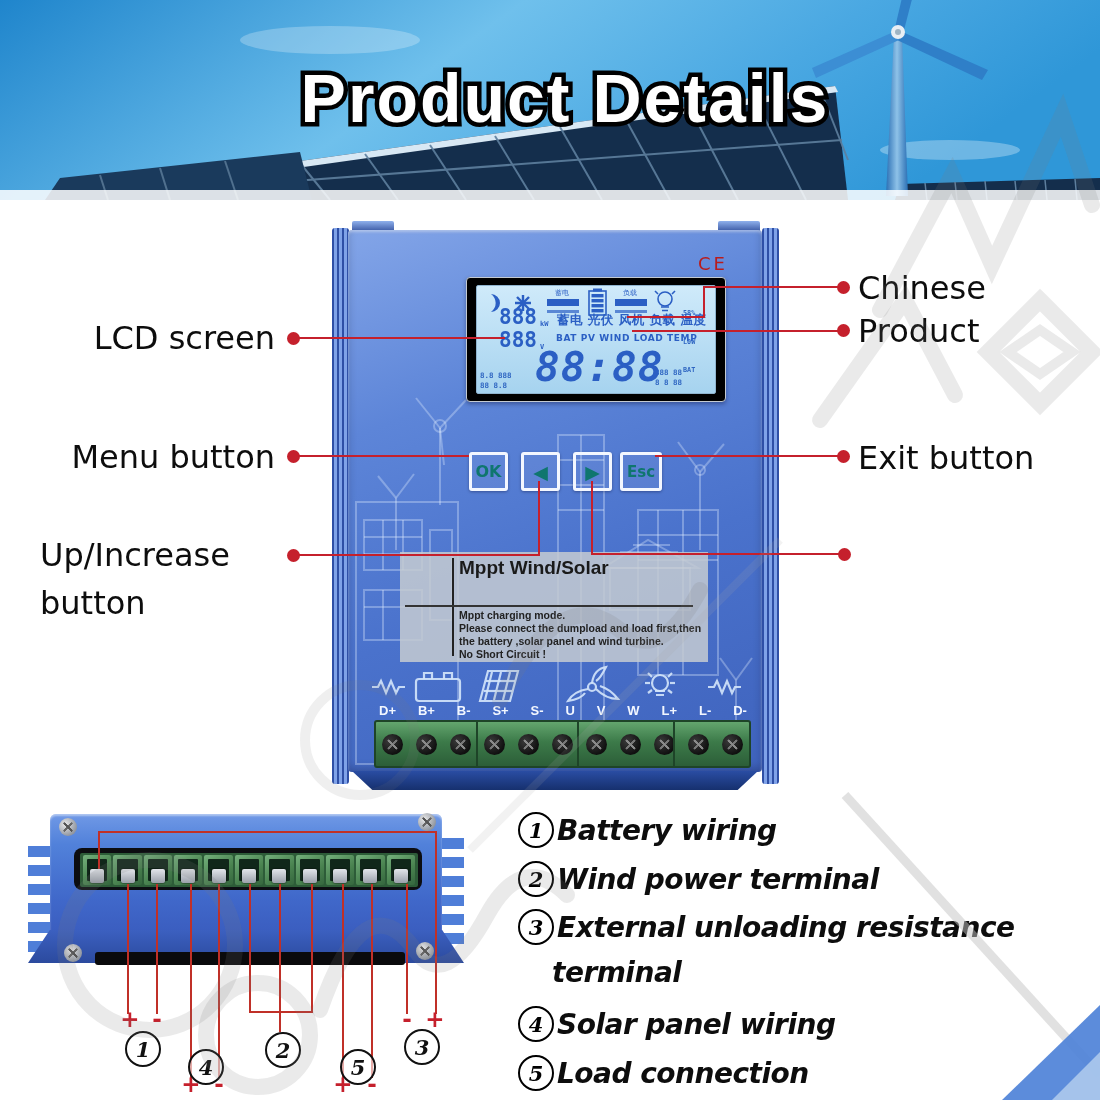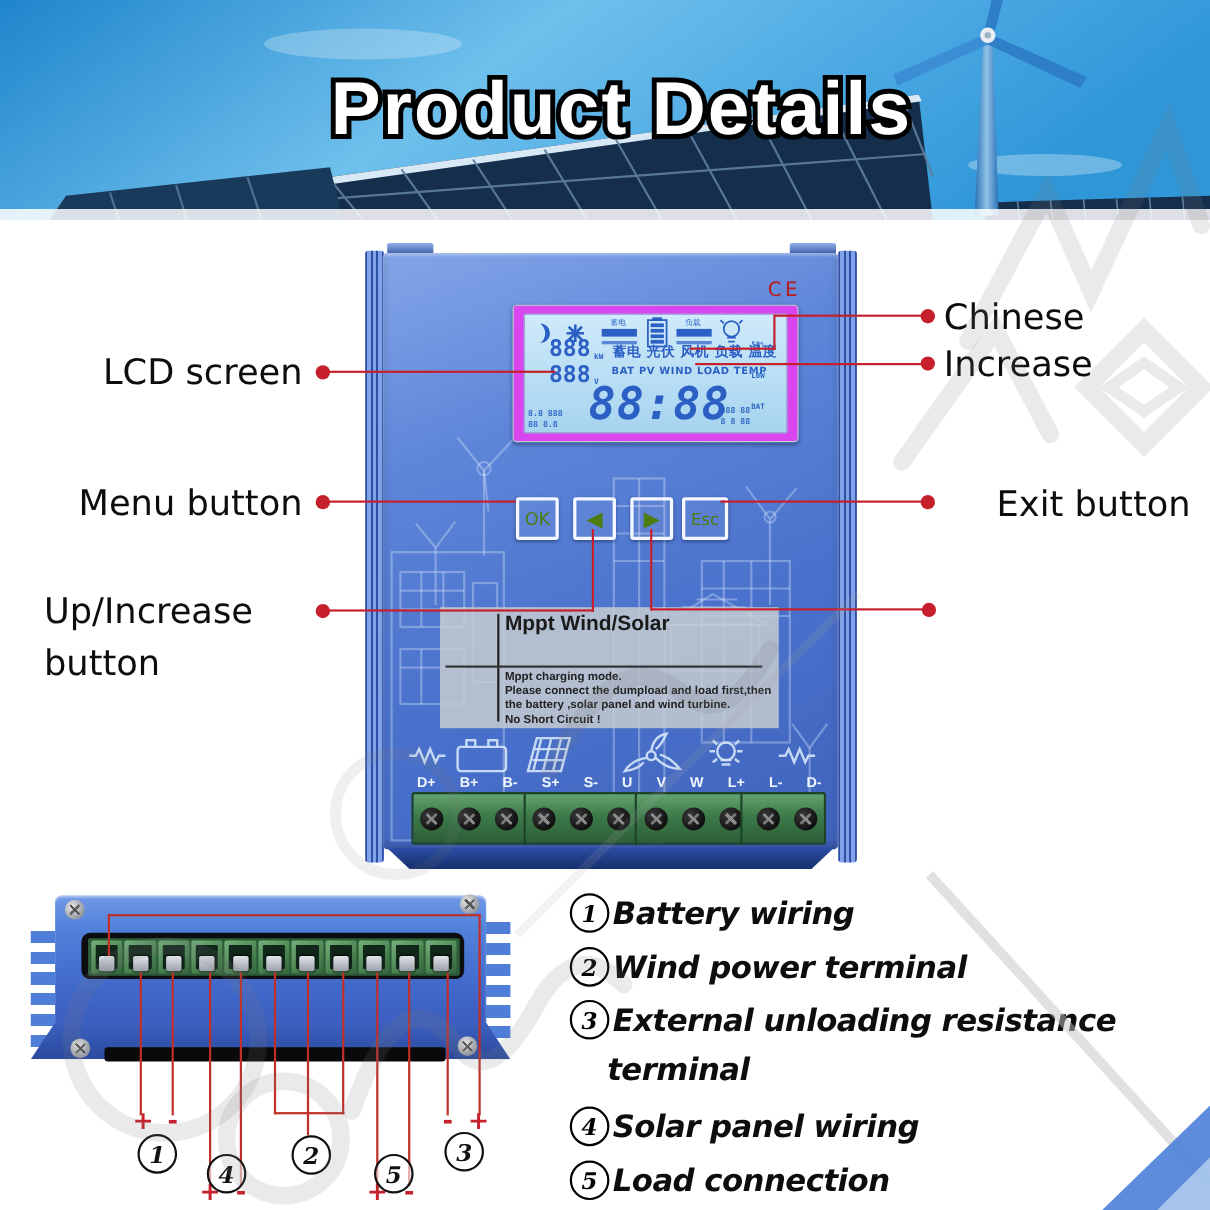--- a/index.html
+++ b/index.html
@@ -17,32 +17,32 @@
         background:linear-gradient(160deg,#83a5e8 0%,#5d85d8 30%,#4a72cc 62%,#3f63bd 100%);
         border-radius:4px;box-shadow:inset 0 2px 3px rgba(255,255,255,.4), inset 0 -4px 8px rgba(0,0,30,.25);}
   .toptab{position:absolute;top:221px;width:42px;height:11px;z-index:9;border-radius:2px 2px 0 0;
         background:linear-gradient(180deg,#8fb0ec,#35539f);}
   .chamfer{position:absolute;left:352px;top:771px;width:406px;height:19px;z-index:11;
         background:linear-gradient(180deg,#2a4da3,#16306e);
         clip-path:polygon(0 0,100% 0,95% 100%,5% 100%);}
   .ce{position:absolute;left:698px;top:253px;font-size:18px;color:#b91c1c;letter-spacing:3px;z-index:12;}
   
   .lcd-frame{position:absolute;left:466px;top:277px;width:258px;height:123px;z-index:12;
-        background:#d946ef;border:1px solid #c3cad2;border-radius:4px;
+        background:#000000;border:1px solid #c3cad2;border-radius:4px;
         box-shadow:0 2px 4px rgba(0,0,40,.35);}
   .lcd-screen{position:absolute;left:9px;top:7px;width:238px;height:107px;
         background:linear-gradient(180deg,#cfeafa,#a6d3ef);border:1px solid #8fb4cf;border-radius:2px;
         color:#2b5fc4;overflow:hidden;}
   .seg{font-family:"DejaVu Sans Mono",monospace;font-weight:bold;color:#2b5fc4;}
   .lcd-tinycol{position:absolute;font-family:"DejaVu Sans Mono",monospace;font-size:7.5px;
         line-height:9.5px;font-weight:bold;color:#2f66c2;white-space:pre;}
   
   .devbtn{position:absolute;top:452px;width:33px;height:33px;z-index:12;border:3px solid #f3f7ff;
-        border-radius:3px;color:#4d7c0f;display:flex;align-items:center;justify-content:center;
-        font-weight:normal;font-size:16px;background:rgba(255,255,255,.06);
+        border-radius:3px;color:#0f766e;display:flex;align-items:center;justify-content:center;
+        font-weight:bold;font-size:16px;background:rgba(255,255,255,.06);
         box-shadow:0 1px 3px rgba(0,0,40,.35);}
   
   .plate{position:absolute;left:400px;top:552px;width:308px;height:110px;z-index:12;
         background:rgba(198,203,209,.85);color:#1a1a1a;font-family:"Liberation Sans",sans-serif;}
   
   .termlbls{position:absolute;left:374px;top:703px;width:378px;display:flex;z-index:12;
         justify-content:space-between;padding:0 5px;box-sizing:border-box;
         color:#f2f7ff;font-size:13px;font-weight:bold;font-family:"Liberation Sans",sans-serif;}
   .greenblock{position:absolute;left:374px;top:720px;width:377px;height:48px;z-index:12;
         background:linear-gradient(180deg,#63a56e,#3c7a49 45%,#2c5e38);border:2px solid #1e4428;
@@ -380,22 +380,22 @@
   <div class="rl" style="left:592px;top:553px;width:252px;height:2px;"></div>
   <div class="rl" style="left:591px;top:481px;width:2px;height:74px;"></div>
 
   <div class="callout" style="left:40px;top:314px;width:235px;text-align:right;">LCD screen</div>
   <div class="callout" style="left:35px;top:433px;width:240px;text-align:right;">Menu button</div>
   <div class="callout" style="left:40px;top:531px;">
     <div>Up/Increase</div>
       <div>button</div>
   </div>
   <div class="callout" style="left:858px;top:264px;">Chinese</div>
-  <div class="callout" style="left:858px;top:307px;">Increase</div>
-  <div class="callout" style="left:858px;top:434px;margin-left:48px;">Exit button</div>
+  <div class="callout" style="left:858px;top:307px;">Product</div>
+  <div class="callout" style="left:858px;top:434px;">Exit button</div>
 
   <div class="fins-h" style="left:28px;top:846px;height:110px;"></div>
   <div class="fins-h" style="left:440px;top:838px;height:110px;"></div>
   <div class="bbody"></div>
   <div class="flange"></div>
   <div class="bstrip"></div>
   <div class="bscrew" style="left:59px;top:818px;"></div>
   <div class="bscrew" style="left:418px;top:813px;"></div>
   <div class="bscrew" style="left:64px;top:944px;"></div>
   <div class="bscrew" style="left:416px;top:942px;"></div>

